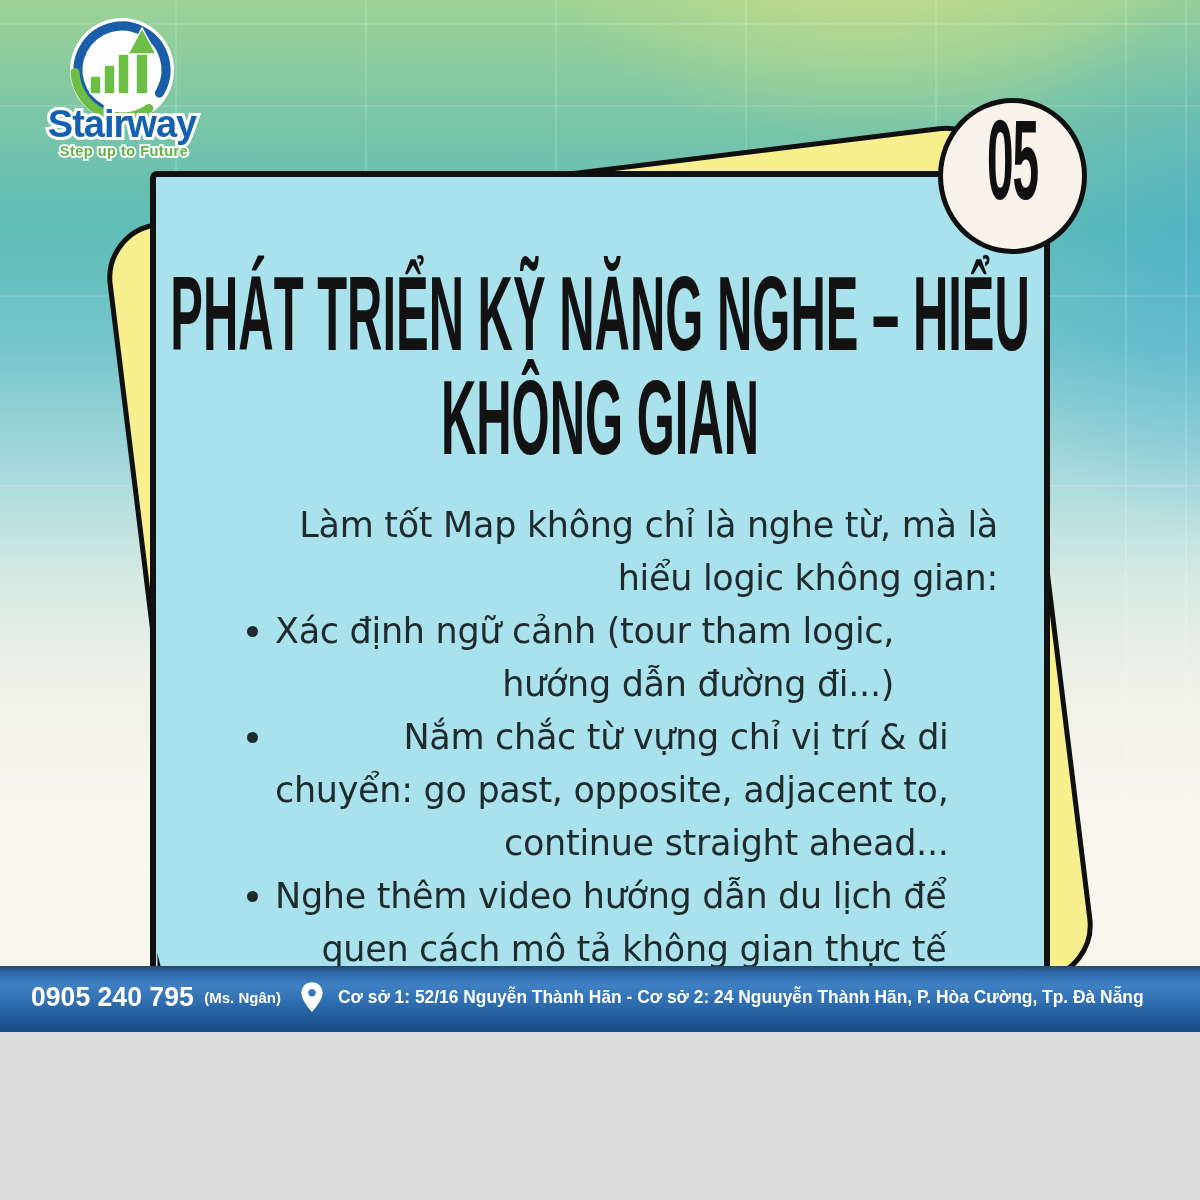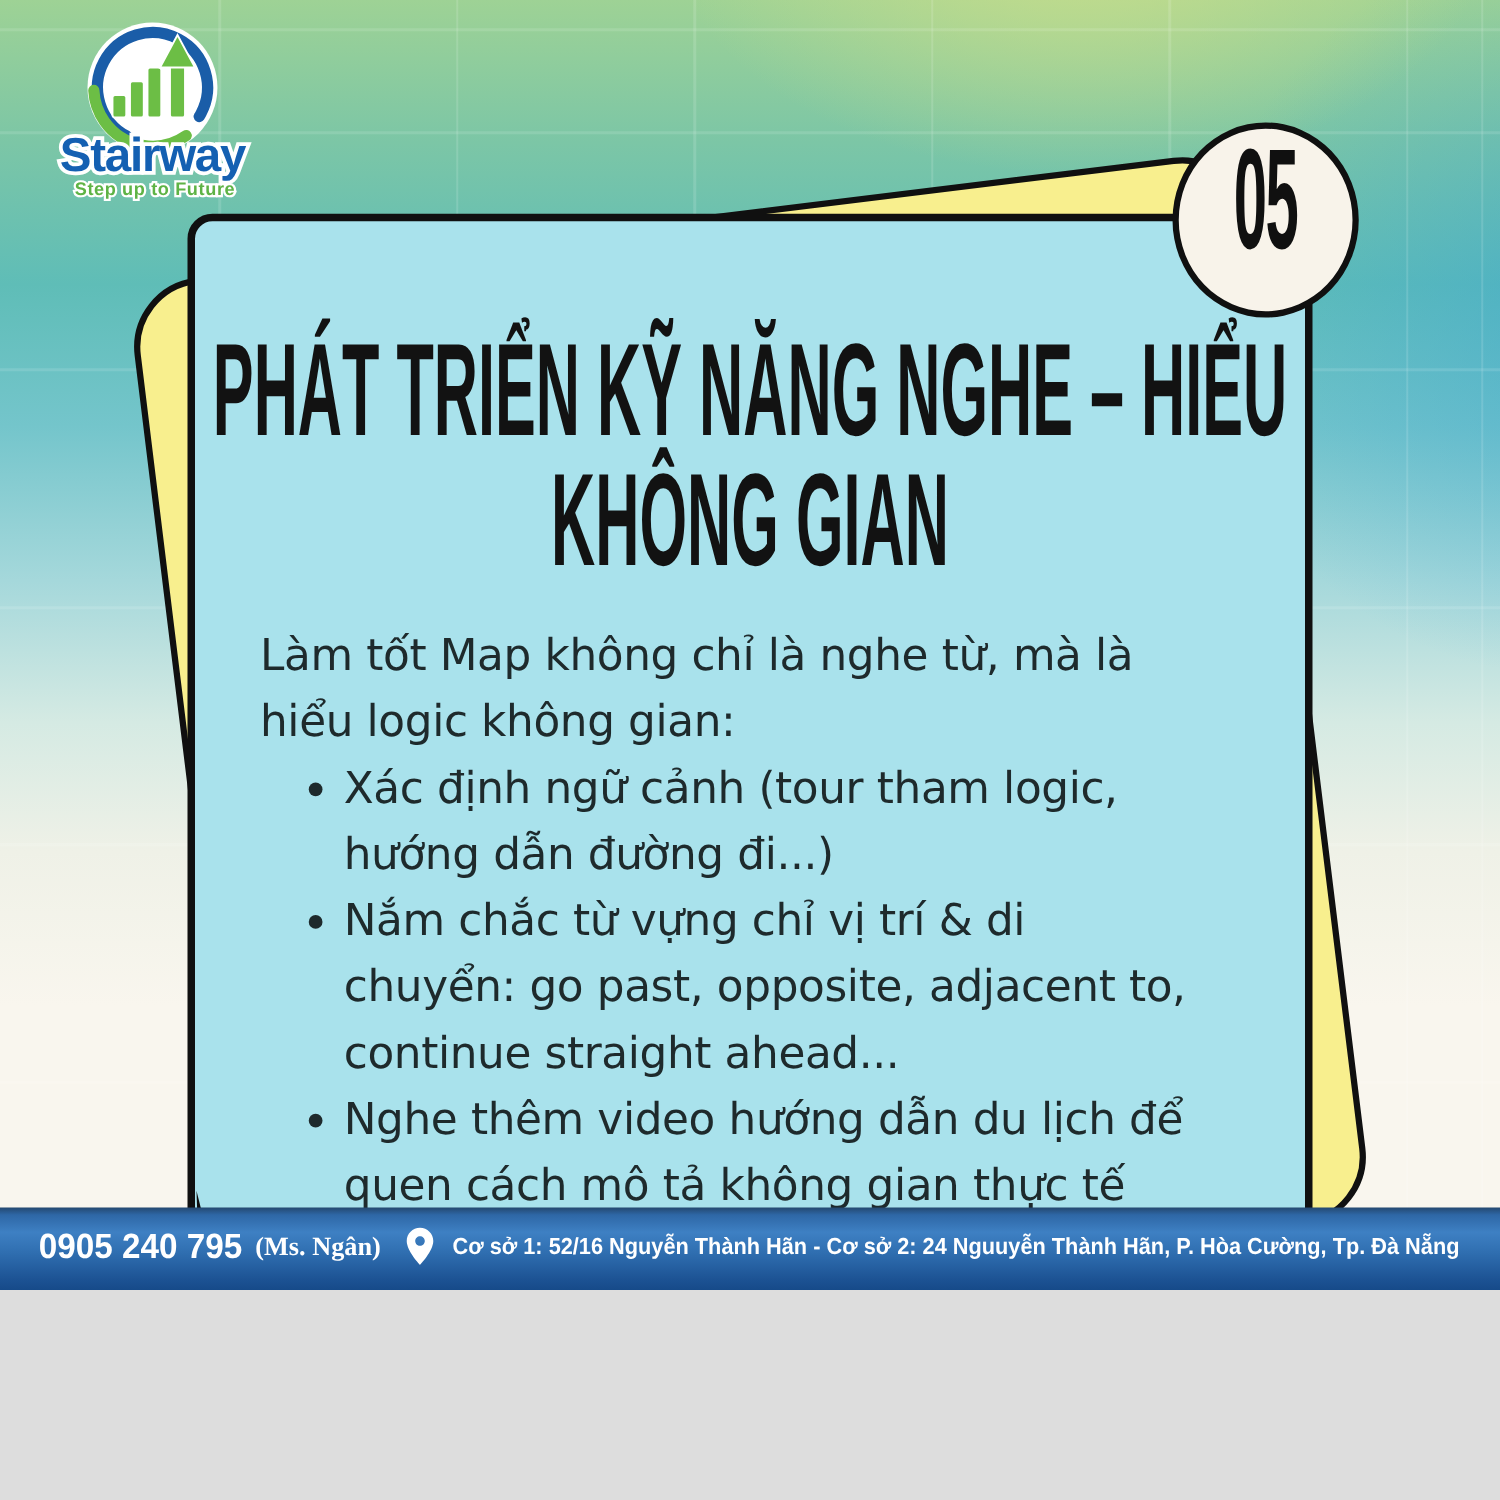--- a/index.html
+++ b/index.html
@@ -21,41 +21,41 @@
   }
   .abs{position:absolute;}
   
   .card-yellow{
     left:150px;top:171px;width:900px;height:861px;box-sizing:border-box;
     background:#F8EF8E;border:5px solid #101010;border-radius:56px;
     transform:rotate(-7deg);
   }
   .card-blue{
     left:150px;top:171px;width:900px;height:861px;box-sizing:border-box;
-    background:#A9E2EC;border:6px solid #101010;border-radius:20px;
+    background:#A9E2EC;border:6px solid #101010;border-radius:7px;
   }
   
   .badge{
     left:938px;top:98px;width:149px;height:156px;box-sizing:border-box;
     background:#F8F3EA;border:5px solid #101010;border-radius:50%;
     display:flex;align-items:flex-start;justify-content:center;
   }
   .badge span{
     font-family:"Liberation Sans",sans-serif;font-weight:700;font-size:114px;
     color:#101010;transform:scale(0.42,1.0);letter-spacing:-3px;line-height:1;
   }
   
   .title{position:absolute;left:0;right:0;top:84px;}
   .title .tl{height:104px;display:flex;justify-content:center;align-items:center;}
   .title .tl span{
     font-family:"Liberation Sans",sans-serif;font-weight:700;font-size:72px;
     color:#121212;white-space:nowrap;transform:scale(0.68,1.46);letter-spacing:0;
   }
   
-  .cbody{position:absolute;left:0;right:0;top:322px;padding:0 46px 0 52px;color:#1E2A2C;}
+  .cbody{position:absolute;left:0;right:0;top:322px;padding:0 46px 0 52px;color:#1E2A2C;text-align:right;}
   .line{height:53px;line-height:53px;font-size:35px;letter-spacing:-0.3px;white-space:nowrap;}
   .bullet{display:flex;}
   .dot{flex:none;width:11px;height:11px;border-radius:50%;background:#1E2A2C;margin:21px 17px 0 39px;}
   
   .star{left:100px;top:945px;width:130px;height:130px;}
   
   .arrow-btn{
     left:1021px;top:1049px;width:62px;height:62px;box-sizing:border-box;
     background:#FAF08F;border:4px solid #101010;border-radius:50%;
     display:flex;align-items:center;justify-content:center;cursor:pointer;
@@ -64,21 +64,21 @@
   .footer{
     position:absolute;left:0;bottom:0;width:100%;height:66px;box-sizing:border-box;
     background:linear-gradient(180deg,#24486F 0%,#2E67A6 9%,#3E80C3 30%,#2F6EB0 55%,#1C5293 88%,#164A89 100%);
     display:flex;align-items:center;padding:0 12px 4px 21px;
   }
   .footer .phone-num{
     font-family:"Liberation Sans",sans-serif;font-weight:700;font-size:28px;color:#fff;
     margin-left:10px;display:inline-block;transform:scaleX(0.95);transform-origin:left center;white-space:nowrap;
   }
   .footer .contact{
-    font-family:Liberation Serif, serif;font-weight:700;font-size:21px;color:#fff;
+    font-family:Liberation Sans, sans-serif;font-weight:700;font-size:15px;color:#fff;
     margin-left:2px;white-space:nowrap;
   }
   .footer .addr{
     font-family:"Liberation Sans",sans-serif;font-weight:700;font-size:18.5px;color:#fff;
     margin-left:9px;display:inline-block;transform:scaleX(0.94);transform-origin:left center;white-space:nowrap;
   }
   .footer .pin-wrap{margin-left:14px;display:flex;align-items:center;}
   
   .logo{left:40px;top:8px;width:195px;height:165px;}
 </style>

